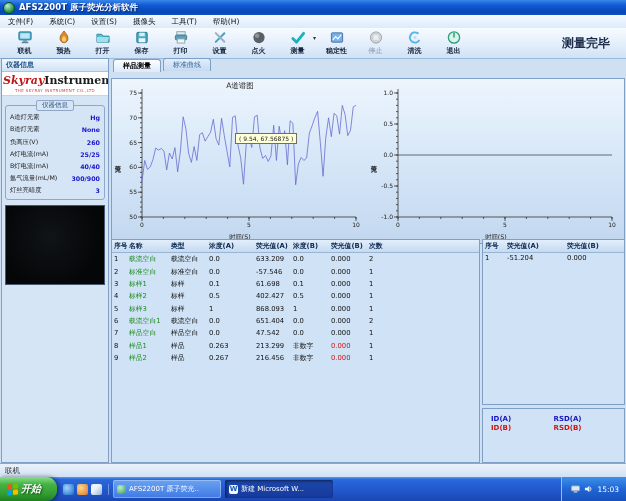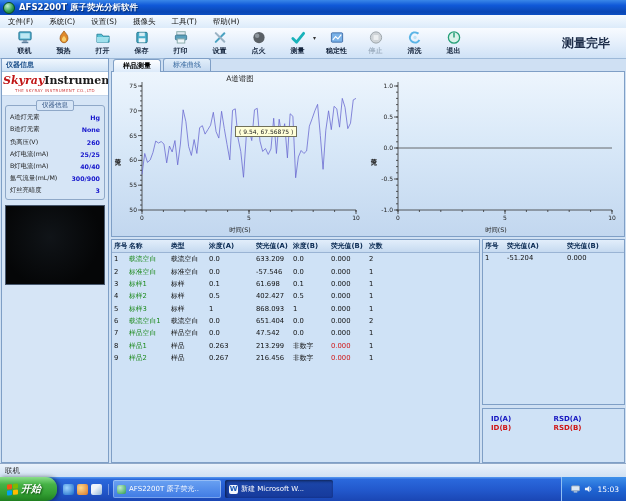--- a/index.html
+++ b/index.html
@@ -42,21 +42,21 @@
   .field-row{display:flex;justify-content:space-between;align-items:center;padding:1.6px 2px;font-size:6.3px}
   .field-label{color:#1c1c1c;white-space:nowrap}
   .field-value{color:#1515cc;font-weight:bold;white-space:nowrap}
   .camera-box{margin:5px 3px;height:78px;background:radial-gradient(circle at 45% 40%,#101418,#050607 70%);border:1px solid #48586e}
   
   .tabstrip{position:absolute;top:58px;left:111px;right:1px;height:14px;display:flex;align-items:flex-start;gap:2px;padding-left:2px}
   .tab{font-size:7px;padding:1px 9px;border:1px solid #7f9fc6;border-bottom:none;border-radius:3px 3px 0 0;white-space:nowrap}
   .tab.active{background:linear-gradient(#fdfeff,#dceafa);font-weight:bold;color:#000;position:relative;top:1px;z-index:2}
   .tab.inactive{background:linear-gradient(#e2eefa,#c6daf1);color:#35679e}
   
-  .charts-panel{position:absolute;top:71px;left:111px;right:1px;height:166px;display:flex;
+  .charts-panel{position:absolute;top:78px;left:111px;right:1px;height:166px;display:flex;
     background:linear-gradient(180deg,#edf5fd 0%,#d8e8f8 45%,#c2d7ef 100%);border:1px solid #7f9fc6;box-sizing:border-box}
   .chart{position:relative;width:50%;height:100%}
   .chart-title{position:absolute;top:2px;left:0;width:100%;text-align:center;font-size:7.5px;color:#222}
   .chart-ylabel{position:absolute;left:1px;top:50%;transform:translateY(-50%);writing-mode:vertical-rl;
     font-size:6.3px;color:#222;letter-spacing:1px}
   .chart-xlabel{position:absolute;bottom:1px;left:0;width:100%;text-align:center;font-size:6.3px;color:#222}
   .chart svg{position:absolute;left:0;top:0}
   .tooltip{position:absolute;left:123px;top:54px;z-index:5;background:#ffffd8;border:1px solid #70705a;
     font-size:6px;line-height:9px;padding:0 3px;color:#222;white-space:nowrap}
   

